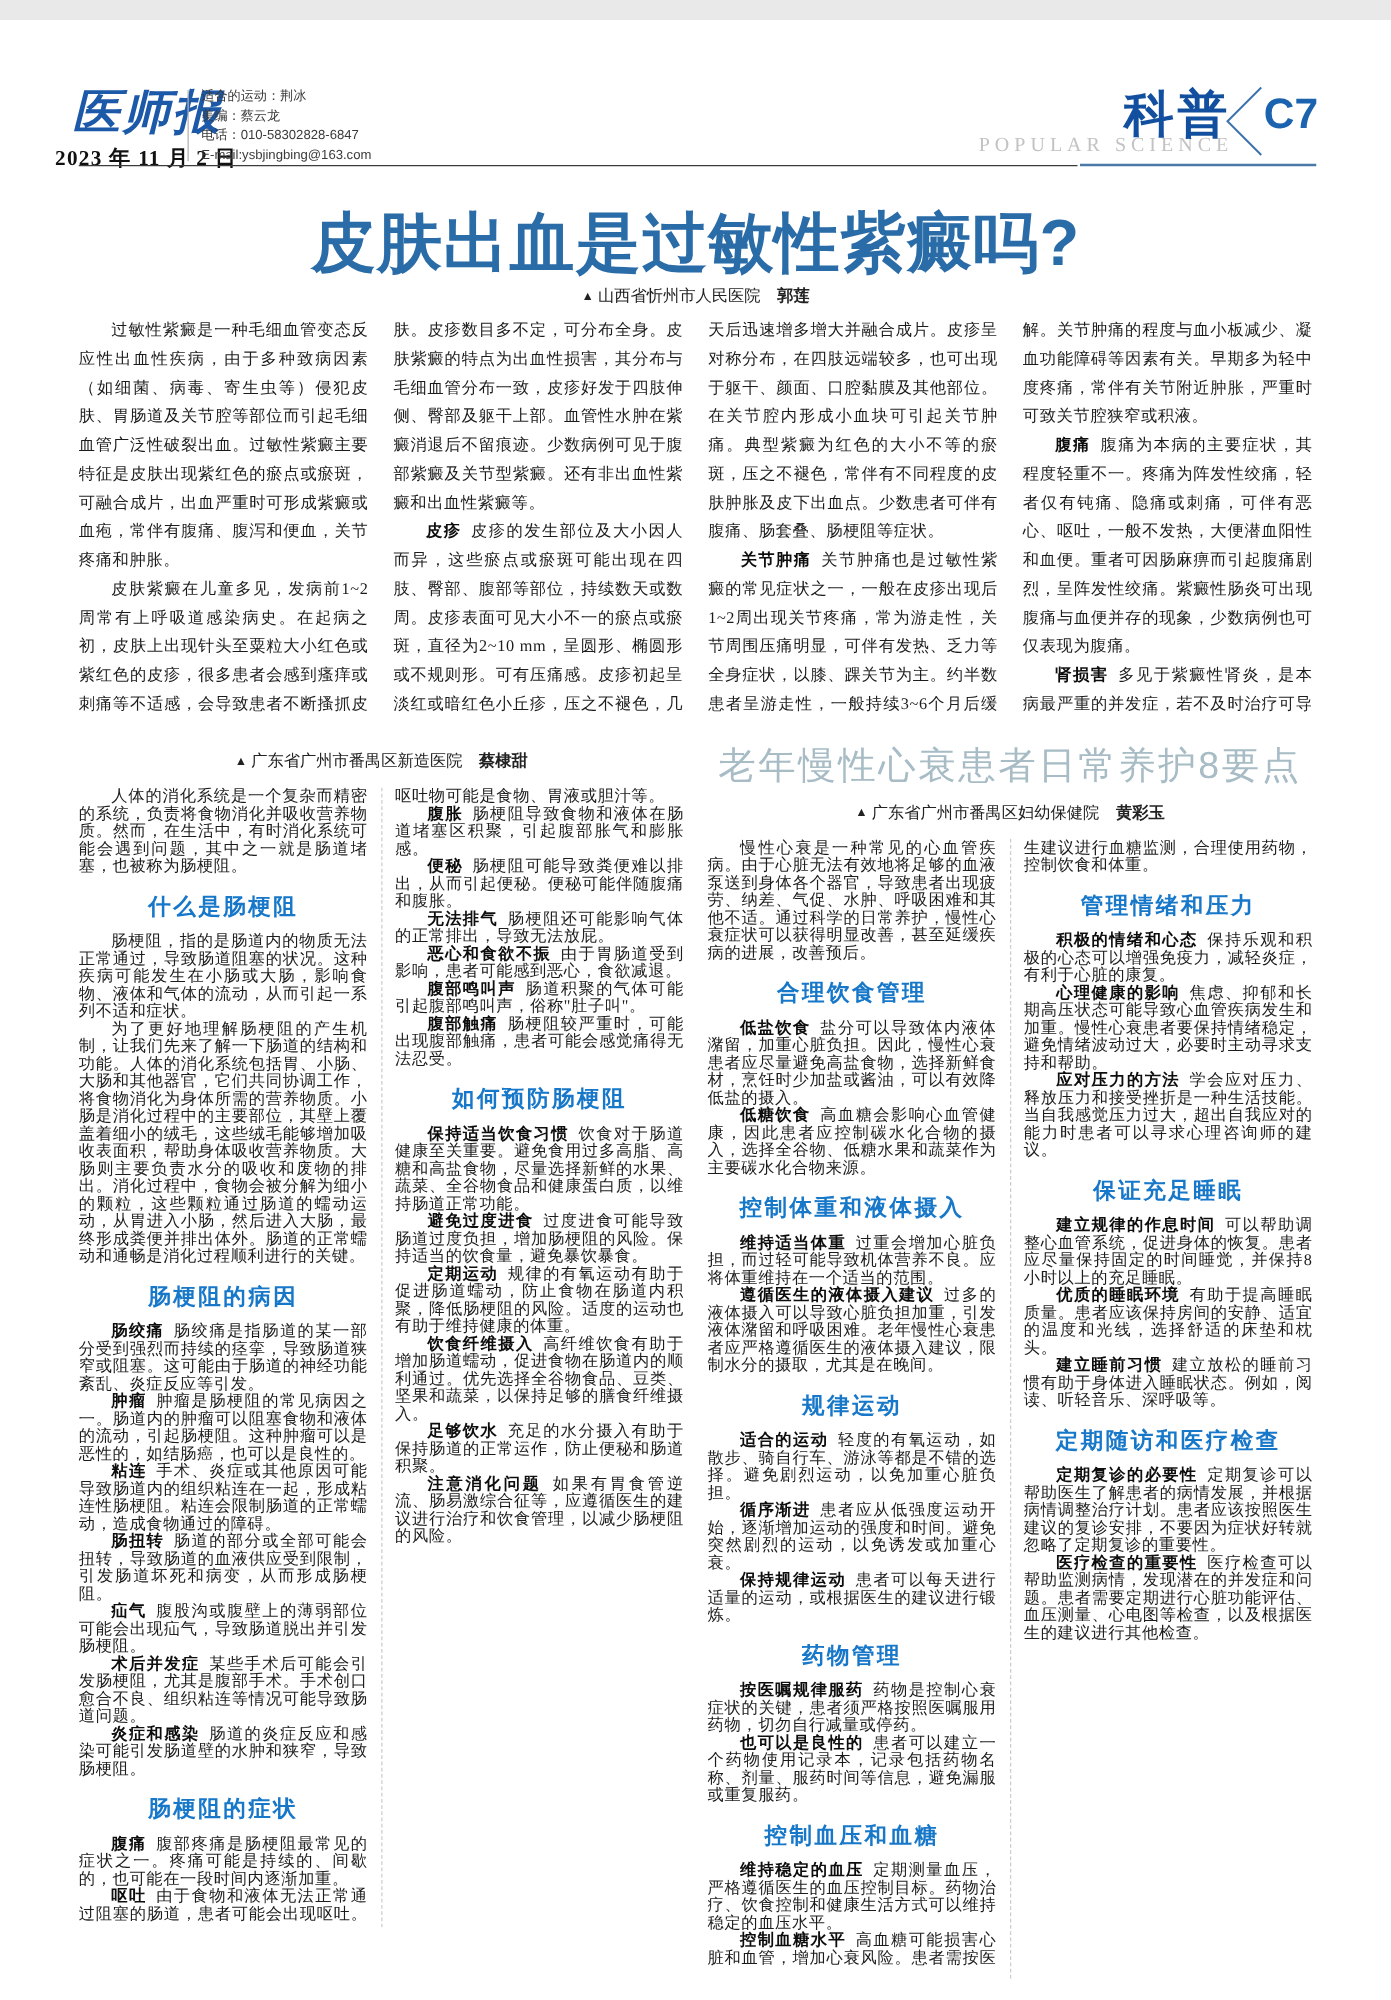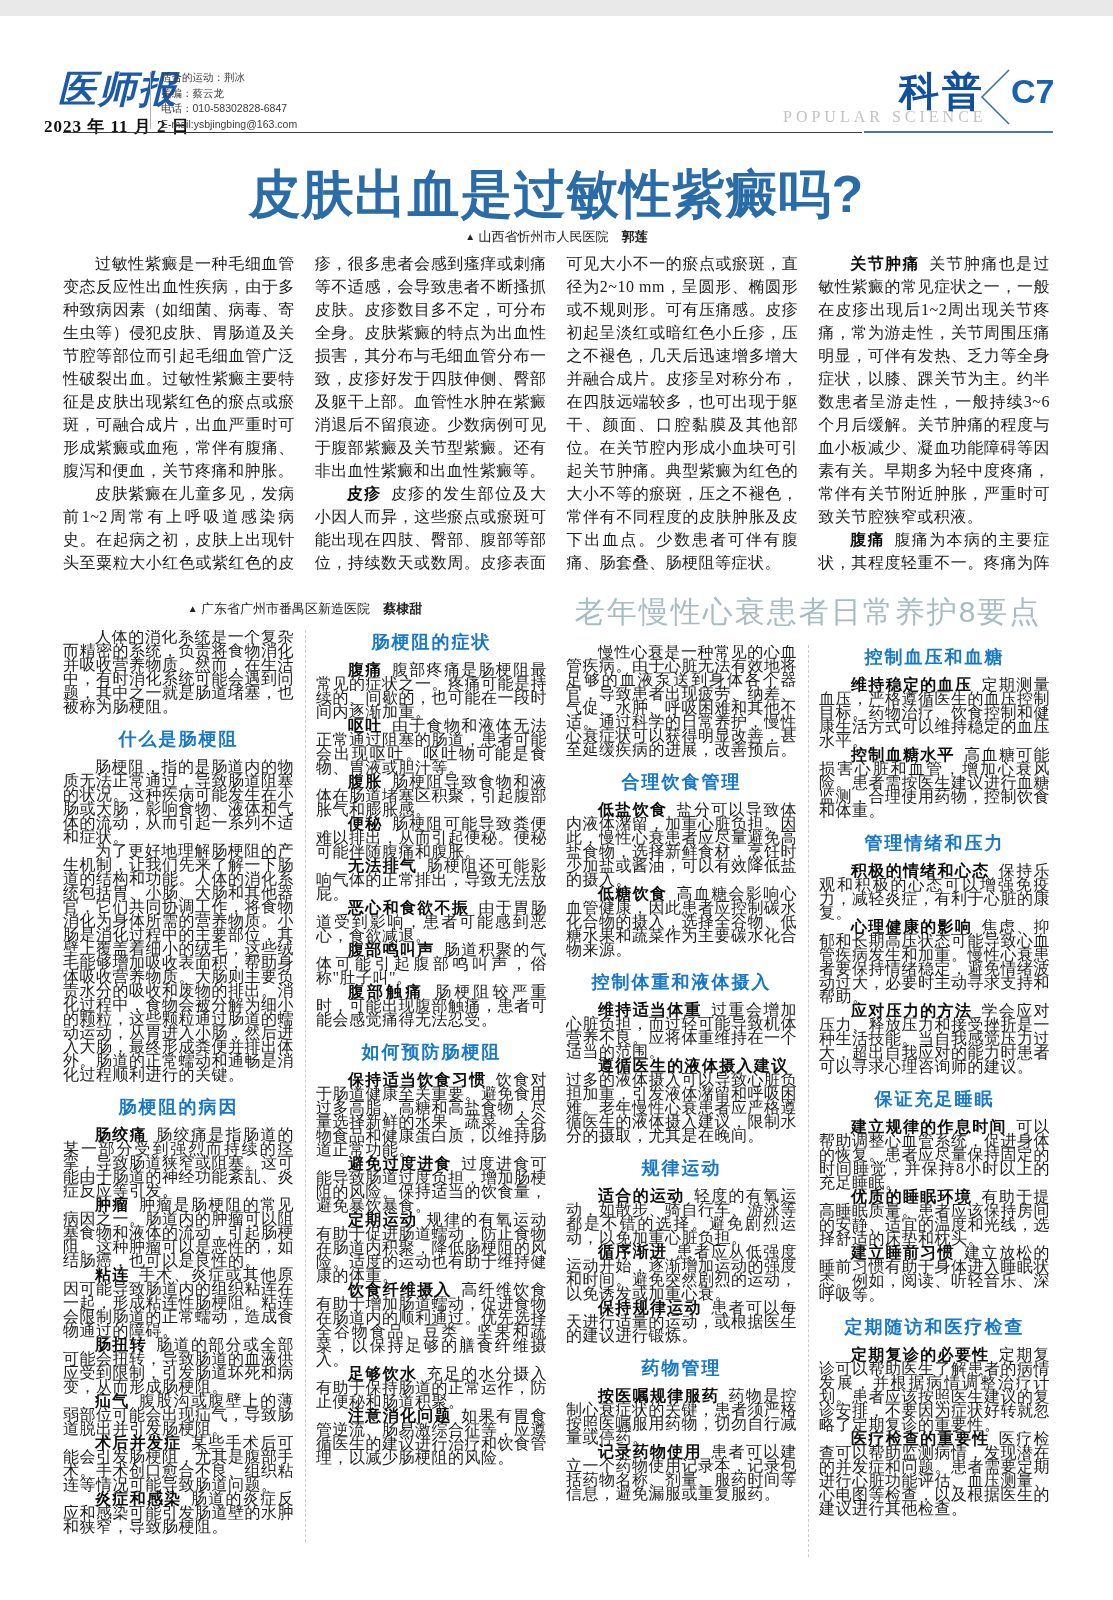--- a/index.html
+++ b/index.html
@@ -45,21 +45,21 @@
   .art-right { left:566px; }
   .bottom-title { text-align:center; font-size:30px; font-weight:400; color:#a8bcc6;
                   letter-spacing:2px; font-family:"Liberation Sans", sans-serif; white-space:nowrap; }
   .bottom-byline { margin-top:8px; }
   .bottom-body { margin-top:12px; height:912px;
                  column-count:2; column-gap:22px; column-fill:auto;
                  column-rule:1px dashed #cccccc; overflow:hidden; }
   .bottom-body p { line-height:14px; }
 
   
-  .body-p { margin:0; text-indent:2em; text-align:justify; font-size:16px;
+  .body-p { margin:0; text-indent:2em; text-align:justify; font-size:13px;
             letter-spacing:0.5px; color:#1c1c1c; }
   .body-p .lead { font-family:"Liberation Sans", sans-serif; font-weight:700; color:#0d0d0d; }
   .sub-head { text-align:center; color:#1777c8; font-size:18px; font-weight:700;
               margin:13px 0 9px; font-family:"Liberation Sans", sans-serif;
               letter-spacing:2px; break-after:avoid; }
 </style>
 </head>
 <body>
 
 <div class="page">
@@ -133,35 +133,40 @@
         <p class="body-p"><b class="lead">避免过度进食 </b>过度进食可能导致肠道过度负担，增加肠梗阻的风险。保持适当的饮食量，避免暴饮暴食。</p>
         <p class="body-p"><b class="lead">定期运动 </b>规律的有氧运动有助于促进肠道蠕动，防止食物在肠道内积聚，降低肠梗阻的风险。适度的运动也有助于维持健康的体重。</p>
         <p class="body-p"><b class="lead">饮食纤维摄入 </b>高纤维饮食有助于增加肠道蠕动，促进食物在肠道内的顺利通过。优先选择全谷物食品、豆类、坚果和蔬菜，以保持足够的膳食纤维摄入。</p>
         <p class="body-p"><b class="lead">足够饮水 </b>充足的水分摄入有助于保持肠道的正常运作，防止便秘和肠道积聚。</p>
         <p class="body-p"><b class="lead">注意消化问题 </b>如果有胃食管逆流、肠易激综合征等，应遵循医生的建议进行治疗和饮食管理，以减少肠梗阻的风险。</p>
       </div>
   </div>
 
   <div class="abs bottom-article art-right">
     <div class="bottom-title">老年慢性心衰患者日常养护8要点</div>
+    <div class="byline bottom-byline">
+      <span class="mark">▲</span>
+      <span>广东省广州市番禺区妇幼保健院</span>
+      <span class="author">黄彩玉</span>
+    </div>
     <div class="bottom-body">
         <p class="body-p">慢性心衰是一种常见的心血管疾病。由于心脏无法有效地将足够的血液泵送到身体各个器官，导致患者出现疲劳、纳差、气促、水肿、呼吸困难和其他不适。通过科学的日常养护，慢性心衰症状可以获得明显改善，甚至延缓疾病的进展，改善预后。</p>
         <h3 class="sub-head">合理饮食管理</h3>
         <p class="body-p"><b class="lead">低盐饮食 </b>盐分可以导致体内液体潴留，加重心脏负担。因此，慢性心衰患者应尽量避免高盐食物，选择新鲜食材，烹饪时少加盐或酱油，可以有效降低盐的摄入。</p>
         <p class="body-p"><b class="lead">低糖饮食 </b>高血糖会影响心血管健康，因此患者应控制碳水化合物的摄入，选择全谷物、低糖水果和蔬菜作为主要碳水化合物来源。</p>
         <h3 class="sub-head">控制体重和液体摄入</h3>
         <p class="body-p"><b class="lead">维持适当体重 </b>过重会增加心脏负担，而过轻可能导致机体营养不良。应将体重维持在一个适当的范围。</p>
         <p class="body-p"><b class="lead">遵循医生的液体摄入建议 </b>过多的液体摄入可以导致心脏负担加重，引发液体潴留和呼吸困难。老年慢性心衰患者应严格遵循医生的液体摄入建议，限制水分的摄取，尤其是在晚间。</p>
         <h3 class="sub-head">规律运动</h3>
         <p class="body-p"><b class="lead">适合的运动 </b>轻度的有氧运动，如散步、骑自行车、游泳等都是不错的选择。避免剧烈运动，以免加重心脏负担。</p>
         <p class="body-p"><b class="lead">循序渐进 </b>患者应从低强度运动开始，逐渐增加运动的强度和时间。避免突然剧烈的运动，以免诱发或加重心衰。</p>
         <p class="body-p"><b class="lead">保持规律运动 </b>患者可以每天进行适量的运动，或根据医生的建议进行锻炼。</p>
         <h3 class="sub-head">药物管理</h3>
         <p class="body-p"><b class="lead">按医嘱规律服药 </b>药物是控制心衰症状的关键，患者须严格按照医嘱服用药物，切勿自行减量或停药。</p>
-        <p class="body-p"><b class="lead">记录药物使用 </b>患者可以建立一个药物使用记录本，记录包括药物名称、剂量、服药时间等信息，避免漏服或重复服药。</p>
+        <p class="body-p"><b class="lead">也可以是良性的 </b>患者可以建立一个药物使用记录本，记录包括药物名称、剂量、服药时间等信息，避免漏服或重复服药。</p>
         <h3 class="sub-head">控制血压和血糖</h3>
         <p class="body-p"><b class="lead">维持稳定的血压 </b>定期测量血压，严格遵循医生的血压控制目标。药物治疗、饮食控制和健康生活方式可以维持稳定的血压水平。</p>
         <p class="body-p"><b class="lead">控制血糖水平 </b>高血糖可能损害心脏和血管，增加心衰风险。患者需按医生建议进行血糖监测，合理使用药物，控制饮食和体重。</p>
         <h3 class="sub-head">管理情绪和压力</h3>
         <p class="body-p"><b class="lead">积极的情绪和心态 </b>保持乐观和积极的心态可以增强免疫力，减轻炎症，有利于心脏的康复。</p>
         <p class="body-p"><b class="lead">心理健康的影响 </b>焦虑、抑郁和长期高压状态可能导致心血管疾病发生和加重。慢性心衰患者要保持情绪稳定，避免情绪波动过大，必要时主动寻求支持和帮助。</p>
         <p class="body-p"><b class="lead">应对压力的方法 </b>学会应对压力、释放压力和接受挫折是一种生活技能。当自我感觉压力过大，超出自我应对的能力时患者可以寻求心理咨询师的建议。</p>
         <h3 class="sub-head">保证充足睡眠</h3>
         <p class="body-p"><b class="lead">建立规律的作息时间 </b>可以帮助调整心血管系统，促进身体的恢复。患者应尽量保持固定的时间睡觉，并保持8小时以上的充足睡眠。</p>
         <p class="body-p"><b class="lead">优质的睡眠环境 </b>有助于提高睡眠质量。患者应该保持房间的安静、适宜的温度和光线，选择舒适的床垫和枕头。</p>

